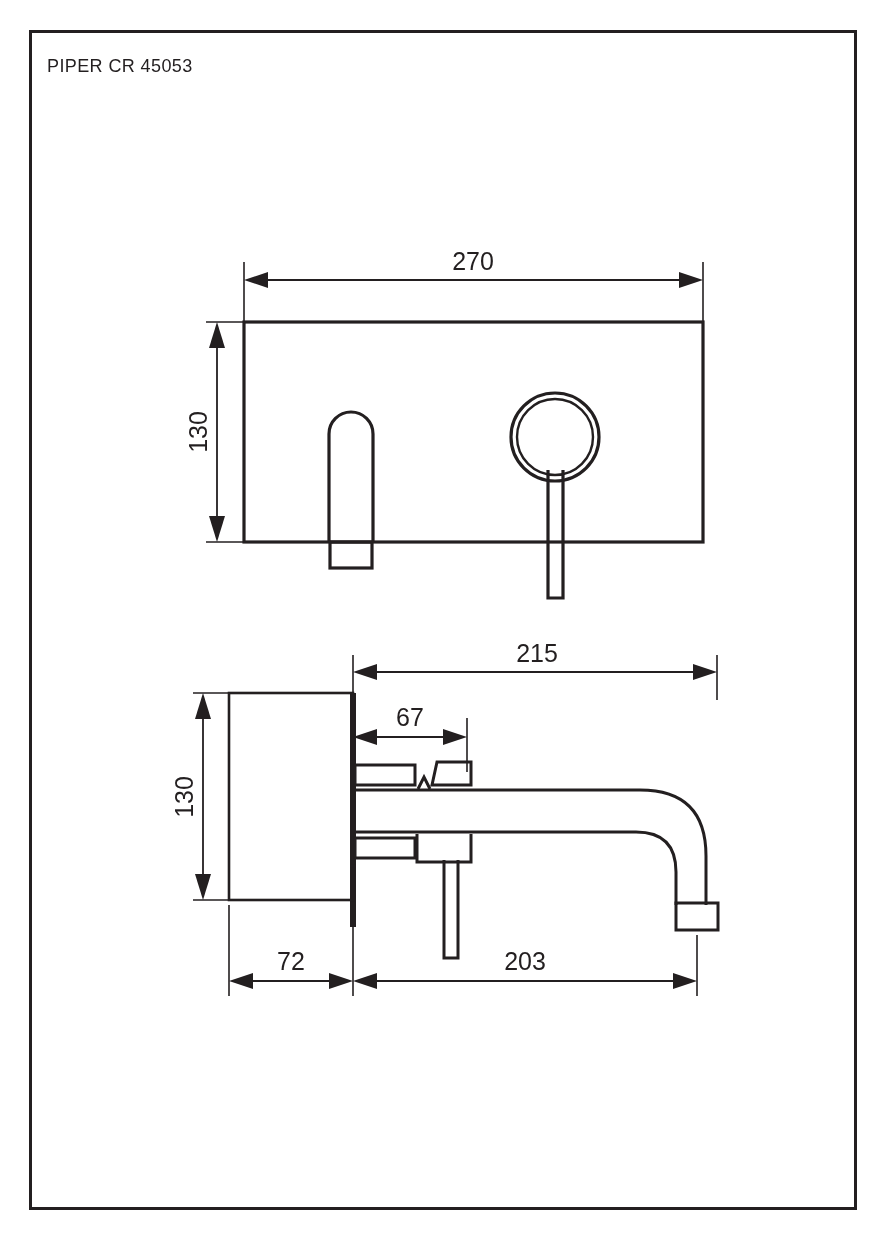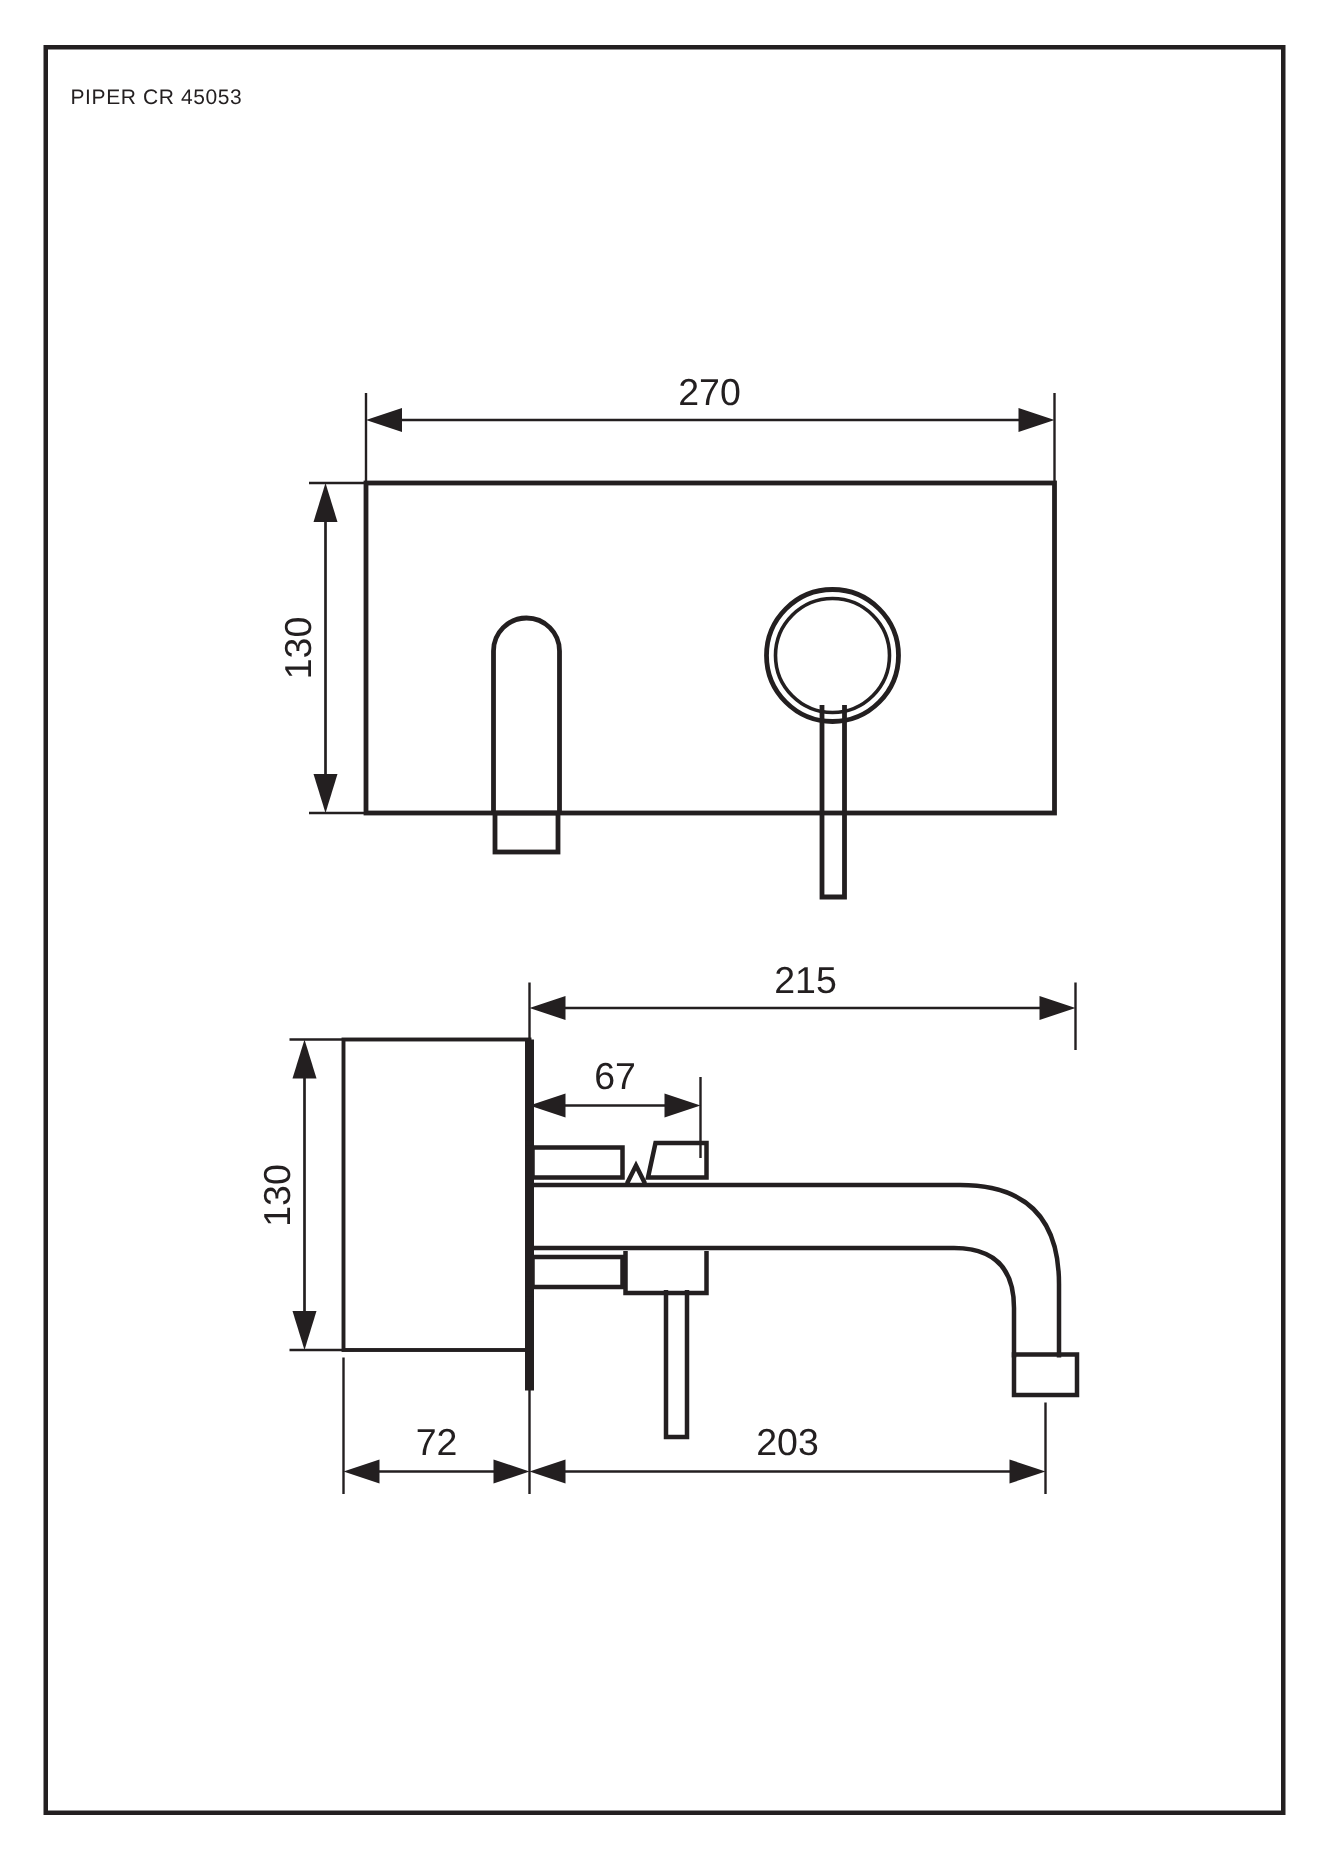--- a/index.html
+++ b/index.html
@@ -29,21 +29,21 @@
     width: 828px;
     height: 1180px;
     border: 3px solid #231f20;
     box-sizing: border-box;
     background: transparent;
   }
   #title-text {
     position: absolute;
     left: 47px;
     top: 56px;
-    font-size: 14px;
+    font-size: 18px;
     letter-spacing: 0.4px;
     color: #231f20;
     font-family: "Liberation Sans", sans-serif;
     white-space: nowrap;
   }
   svg#drawing {
     position: absolute;
     left: 0;
     top: 0;
     width: 886px;

